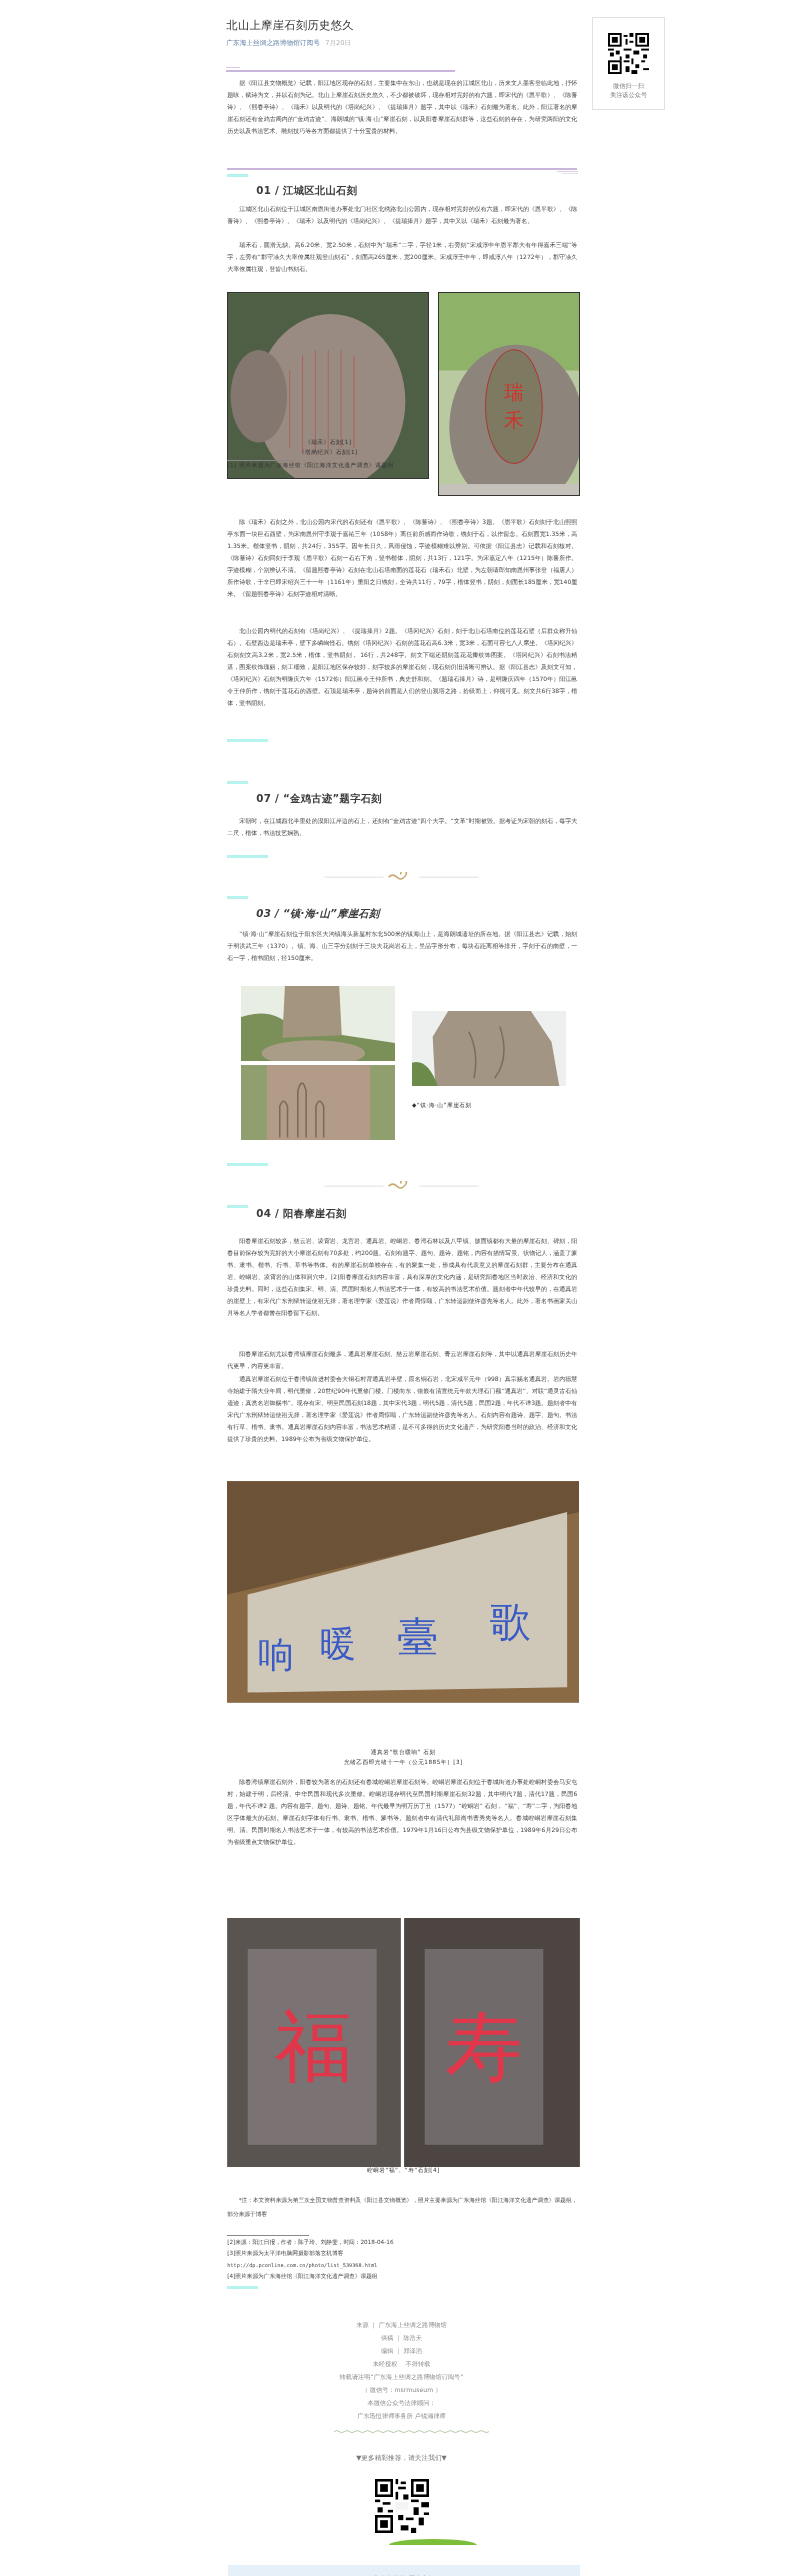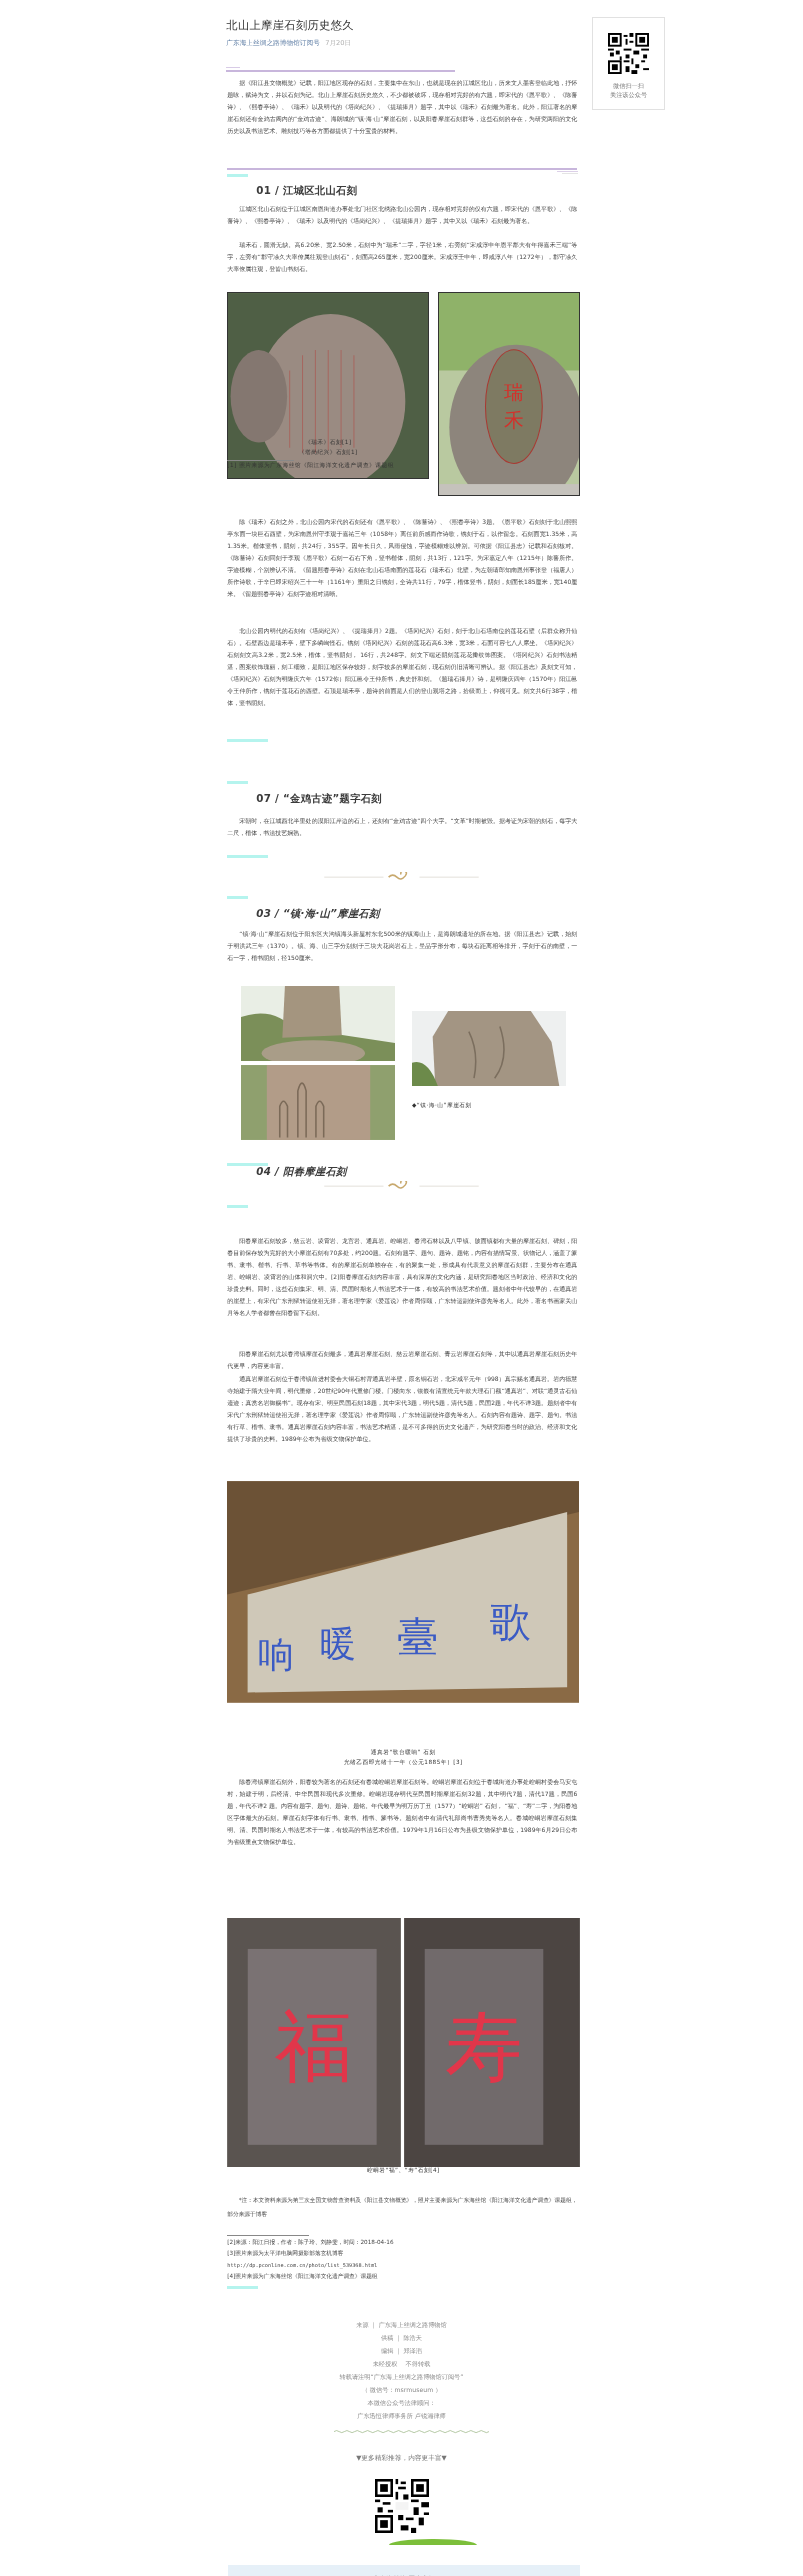--- a/index.html
+++ b/index.html
@@ -256,21 +256,21 @@
   <div class="small-note" style="left:196px; top:1100px; width:155px;">◆“镇·海·山”摩崖石刻</div>
 
   <div class="mint-bar" style="left:11.3px; top:1163px; width:41px;"></div>
   <svg class="ornament" style="top:1181px;" viewBox="0 0 300 20">
     <line x1="0" y1="10" x2="115" y2="10" stroke="#c9c2b4" stroke-width="1"></line>
     <line x1="185" y1="10" x2="300" y2="10" stroke="#c9c2b4" stroke-width="1"></line>
     <path d="M125 10 q8 -8 16 0 q8 8 16 -2 q6 -8 -2 -10 q-8 0 -6 7" fill="none" stroke="#c8a96e" stroke-width="3"></path>
   </svg>
 
   <div class="mint-bar" style="left:11.3px; top:1205px; width:20.6px;"></div>
-  <h2 class="sec-head" style="top:1165px;font-style:italic;">04 / 阳春摩崖石刻</h2>
+  <h2 class="sec-head" style="top:1207px;">04 / 阳春摩崖石刻</h2>
   <p class="para" style="top:1235px;">阳春摩崖石刻较多，慈云岩、凌霄岩、龙宫岩、通真岩、崆峒岩、春湾石林以及八甲镇、陂面镇都有大量的摩崖石刻、碑刻，阳春目前保存较为完好的大小摩崖石刻有70多处，约200题。石刻有题字、题句、题诗、题铭，内容有描情写景、状物记人，涵盖了篆书、隶书、楷书、行书、草书等书体。有的摩崖石刻单独存在，有的聚集一处，形成具有代表意义的摩崖石刻群，主要分布在通真岩、崆峒岩、凌霄岩的山体和洞穴中。[2]阳春摩崖石刻内容丰富，具有深厚的文化内涵，是研究阳春地区当时政治、经济和文化的珍贵史料。同时，这些石刻集宋、明、清、民国时期名人书法艺术于一体，有较高的书法艺术价值。题刻者中年代较早的，在通真岩的崖壁上，有宋代广东刑狱转运使祖无择，著名理学家《爱莲说》作者周惇颐，广东转运副使许彦先等名人。此外，著名书画家关山月等名人学者都曾在阳春留下石刻。</p>
   <p class="para" style="top:1348px;">阳春摩崖石刻尤以春湾镇摩崖石刻最多，通真岩摩崖石刻、慈云岩摩崖石刻、青云岩摩崖石刻等，其中以通真岩摩崖石刻历史年代更早，内容更丰富。</p>
   <p class="para" style="top:1373px;">通真岩摩崖石刻位于春湾镇前进村委会大铜石村背通真岩半壁，原名铜石岩，北宋咸平元年（998）真宗赐名通真岩。岩内德慧寺始建于隋大业年间，明代重修，20世纪90年代重修门楼。门楼向东，镶嵌有清宣统元年款大理石门额“通真岩”、对联“通灵古石仙遗迹；真赏名岩御赐书”。现存有宋、明至民国石刻18题，其中宋代3题，明代5题，清代5题，民国2题，年代不详3题。题刻者中有宋代广东刑狱转运使祖无择，著名理学家《爱莲说》作者周惇颐，广东转运副使许彦先等名人。石刻内容有题诗、题字、题句。书法有行草、楷书、隶书。通真岩摩崖石刻内容丰富，书法艺术精湛，是不可多得的历史文化遗产，为研究阳春当时的政治、经济和文化提供了珍贵的史料。1989年公布为省级文物保护单位。</p>
 
   <div class="photo noborder" style="left:11.3px; top:1481px; width:352px; height:222px;">
     <svg width="352" height="222" viewBox="0 0 683 430">
       <rect width="683" height="430" fill="#8a6a45"></rect>
       <path d="M0 0 L683 0 L683 60 L0 220Z" fill="#6c5236"></path>
       <path d="M40 220 L660 60 L660 400 L40 410Z" fill="#cfc8b8"></path>
       <text x="510" y="300" font-size="80" fill="#3b5bc4" font-family="DejaVu Serif, serif">歌</text>
@@ -319,21 +319,21 @@
     <div>转载请注明“广东海上丝绸之路博物馆订阅号”</div>
     <div>（ 微信号：msrmuseum ）</div>
     <div>本微信公众号法律顾问：</div>
     <div>广东迅恒律师事务所 卢锐湘律师</div>
   </div>
 
   <svg class="vine" style="top:2429px;" viewBox="0 0 300 10">
     <path d="M0 5 q5 -4 10 0 t10 0 t10 0 t10 0 t10 0 t10 0 t10 0 t10 0 t10 0 t10 0 t10 0 t10 0 t10 0 t10 0 t10 0 t10 0 t10 0 t10 0 t10 0 t10 0 t10 0 t10 0 t10 0 t10 0 t10 0 t10 0 t10 0 t10 0 t10 0 t10 0" fill="none" stroke="#9fb98a" stroke-width="1.5"></path>
   </svg>
 
-  <div class="follow-text" style="top:2454px;">▼更多精彩推荐，内容更丰富▼</div>
+  <div class="follow-text" style="top:2454px;">▼更多精彩推荐，请关注我们▼</div>
 
   <svg class="qr2" style="left:159px; top:2479px;" width="54" height="54" viewBox="0 0 21 21">
     <rect width="21" height="21" fill="#fff"></rect>
     <g fill="#000">
       <rect x="0" y="0" width="7" height="7"></rect>
         <rect x="1" y="1" width="5" height="5" fill="#fff"></rect>
         <rect x="2" y="2" width="3" height="3"></rect>
       <rect x="14" y="0" width="7" height="7"></rect>
         <rect x="15" y="1" width="5" height="5" fill="#fff"></rect>
         <rect x="16" y="2" width="3" height="3"></rect>

